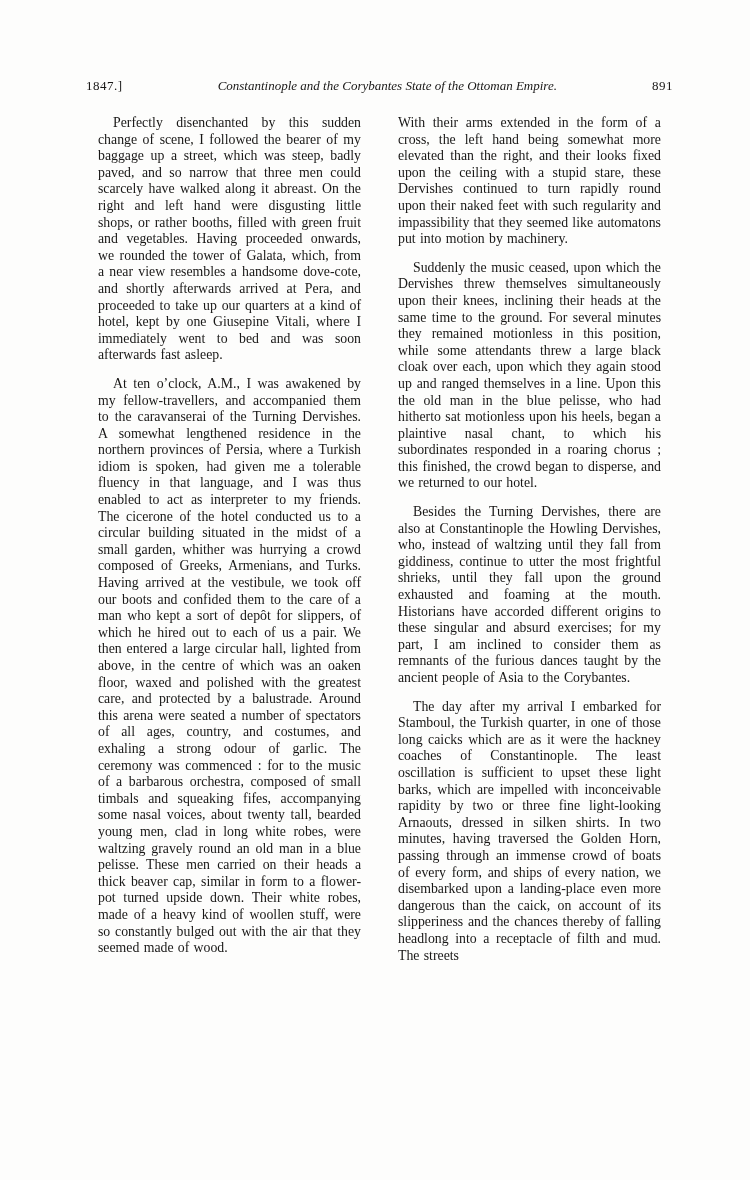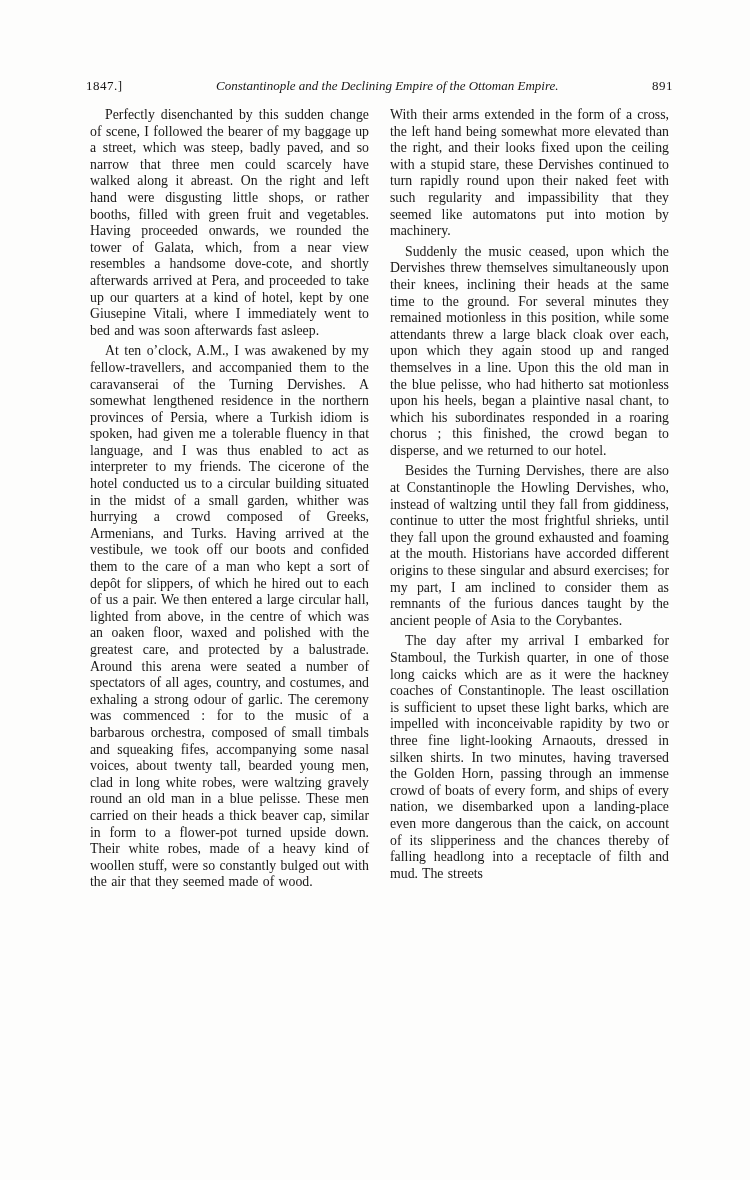--- a/index.html
+++ b/index.html
@@ -48,36 +48,36 @@
     margin-top: 7px;
   }
   .column {
     width: 287px;
     font-size: 13.8px;
     line-height: 16.6px;
     text-align: justify;
     text-justify: inter-word;
   }
   .column p {
-    margin: 4px;
+    margin: 12px;
     word-spacing: 0.06em;
   }
   .column p.indent {
     text-indent: 15px;
   }
 </style>
 </head>
 <body>
 
 <div class="page">
   <div class="content">
 
     <div class="header">
       <span class="year">1847.]</span>
-      <span class="title">Constantinople and the Declining Empire of the Ottoman Empire.</span>
+      <span class="title">Constantinople and the Corybantes State of the Ottoman Empire.</span>
       <span class="pageno">891</span>
     </div>
 
     <div class="columns">
 
       <div class="column">
         <p class="indent">Perfectly disenchanted by this sudden change of scene, I followed the bearer of my baggage up a street, which was steep, badly paved, and so narrow that three men could scarcely have walked along it abreast. On the right and left hand were disgusting little shops, or rather booths, filled with green fruit and vegetables. Having proceeded onwards, we rounded the tower of Galata, which, from a near view resembles a handsome dove-cote, and shortly afterwards arrived at Pera, and proceeded to take up our quarters at a kind of hotel, kept by one Giusepine Vitali, where I immediately went to bed and was soon afterwards fast asleep.</p>
         <p class="indent">At ten o’clock, A.M., I was awakened by my fellow-travellers, and accompanied them to the caravanserai of the Turning Dervishes. A somewhat lengthened residence in the northern provinces of Persia, where a Turkish idiom is spoken, had given me a tolerable fluency in that language, and I was thus enabled to act as interpreter to my friends. The cicerone of the hotel conducted us to a circular building situated in the midst of a small garden, whither was hurrying a crowd composed of Greeks, Armenians, and Turks. Having arrived at the vestibule, we took off our boots and confided them to the care of a man who kept a sort of depôt for slippers, of which he hired out to each of us a pair. We then entered a large circular hall, lighted from above, in the centre of which was an oaken floor, waxed and polished with the greatest care, and protected by a balustrade. Around this arena were seated a number of spectators of all ages, country, and costumes, and exhaling a strong odour of garlic. The ceremony was commenced : for to the music of a barbarous orchestra, composed of small timbals and squeaking fifes, accompanying some nasal voices, about twenty tall, bearded young men, clad in long white robes, were waltzing gravely round an old man in a blue pelisse. These men carried on their heads a thick beaver cap, similar in form to a flower-pot turned upside down. Their white robes, made of a heavy kind of woollen stuff, were so constantly bulged out with the air that they seemed made of wood.</p>
       </div>
 

